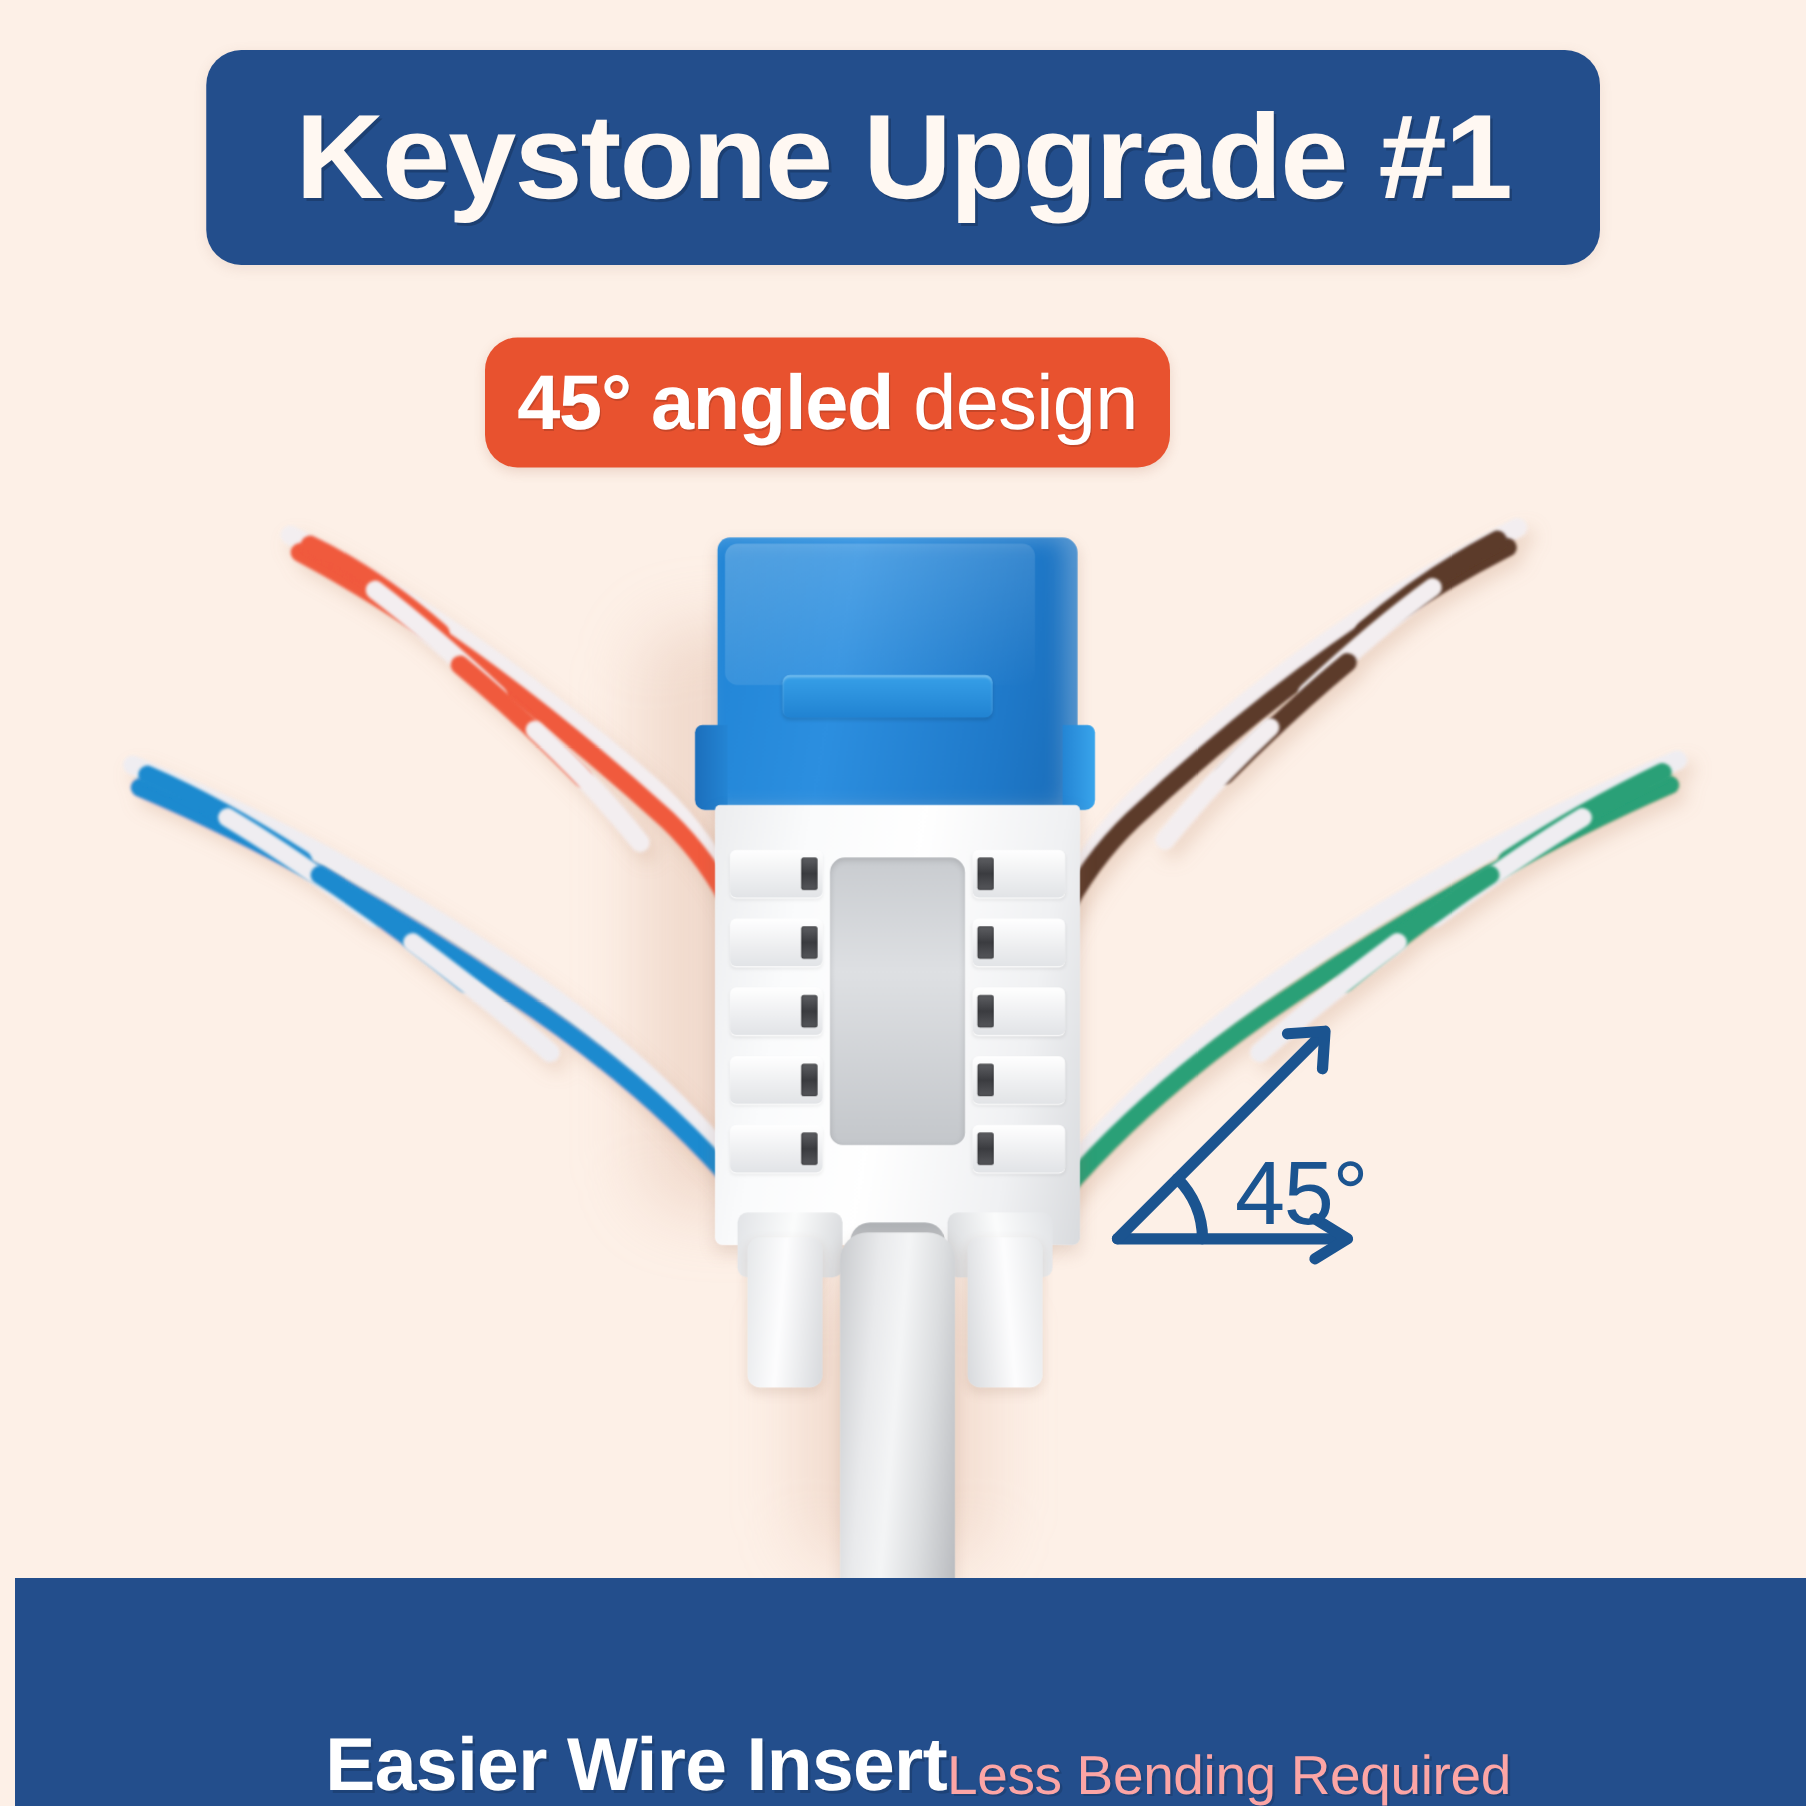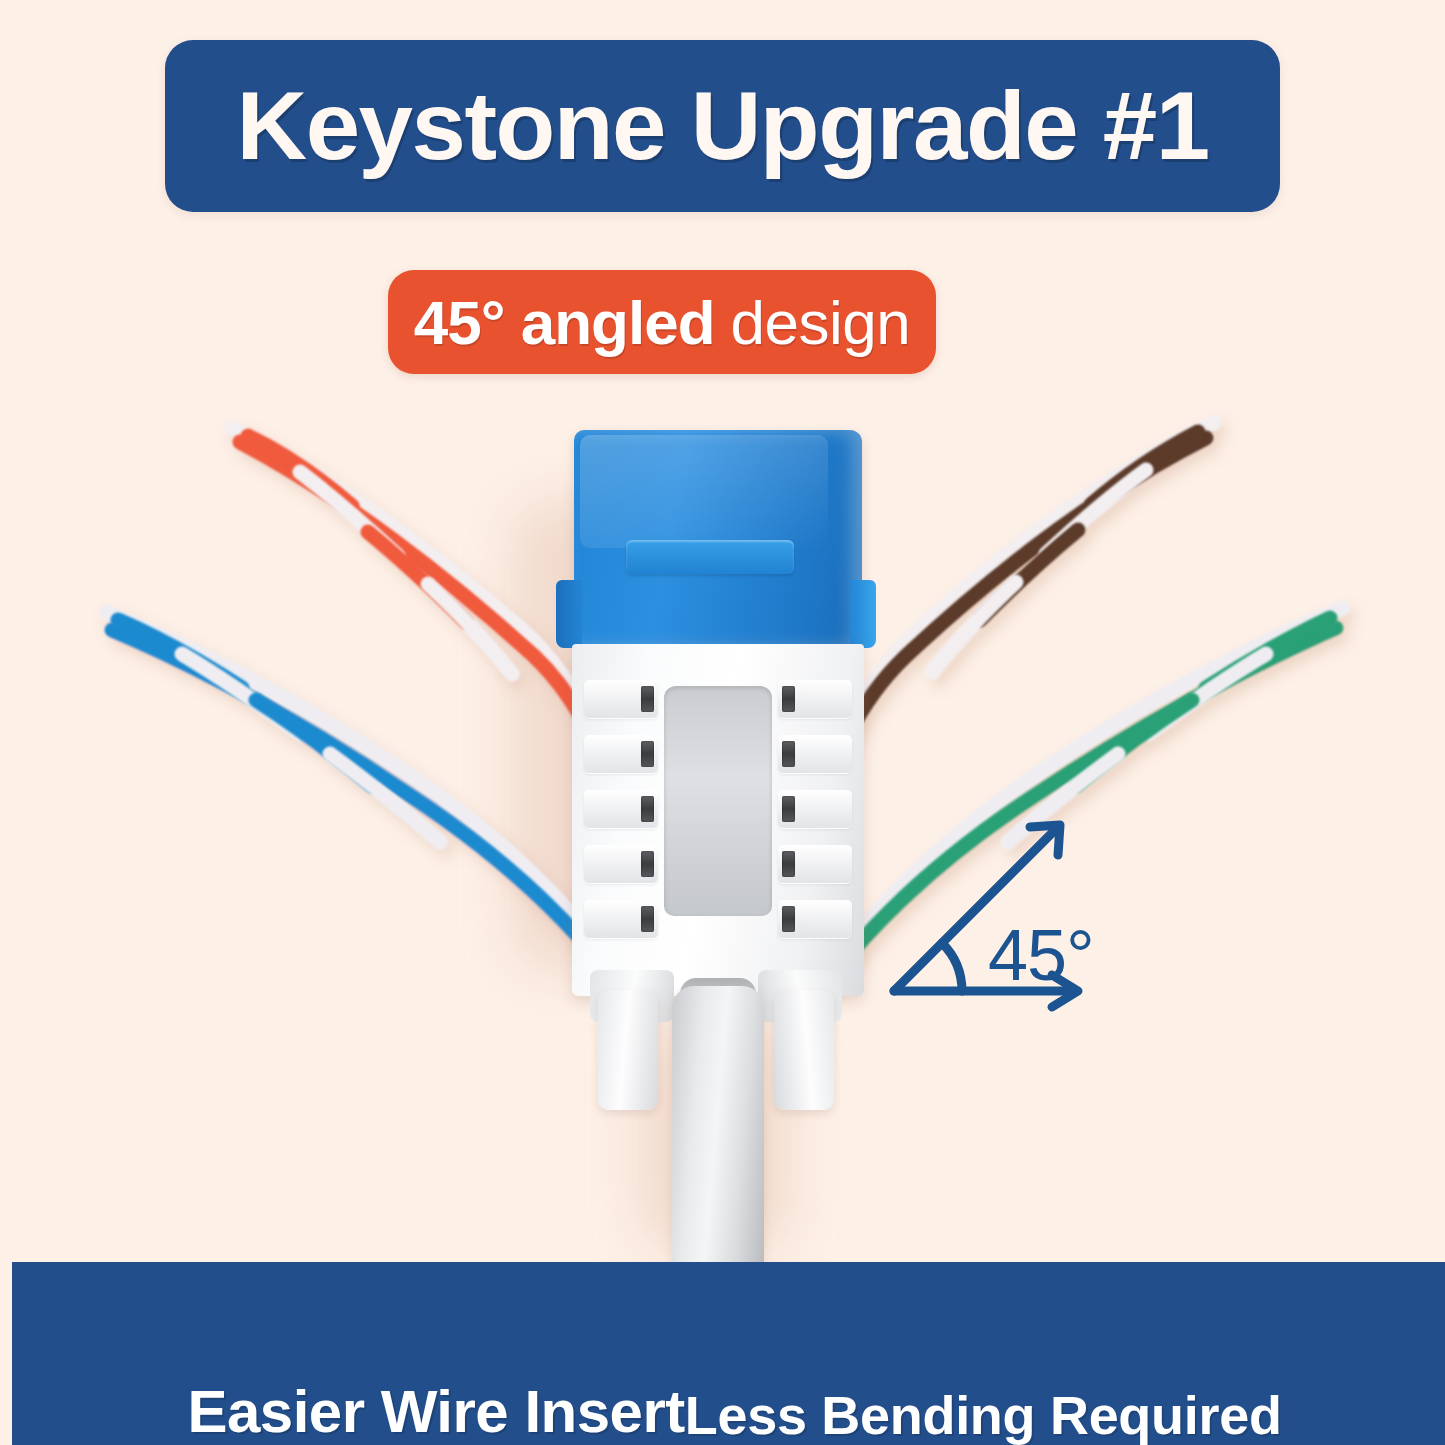--- a/index.html
+++ b/index.html
@@ -161,21 +161,21 @@
   #bottom-banner{
     position:absolute;left:12px;top:1262px;width:1445px;height:183px;
     background:#234E8C;
     display:flex;flex-direction:row;align-items:flex-end;justify-content:center;
   }
   #bottom-line1{
     color:#FFFFFF;font-size:60px;font-weight:bold;letter-spacing:-0.5px;line-height:1.08;
     text-shadow:2px 2px 0 rgba(0,0,0,.15);
   }
   #bottom-line2{
-    color:#ffffff;font-size:54px;font-weight:bold;letter-spacing:-0.3px;line-height:1.12;
+    color:#fca5a5;font-size:44px;font-weight:normal;letter-spacing:-0.3px;line-height:1.12;
     margin-top:4px;text-shadow:2px 2px 0 rgba(0,0,0,.13);
   }
 </style>
 </head>
 <body>
 
 <div id="stage">
 
   <div id="title-banner">
     <span id="title-text">Keystone Upgrade #1</span>

